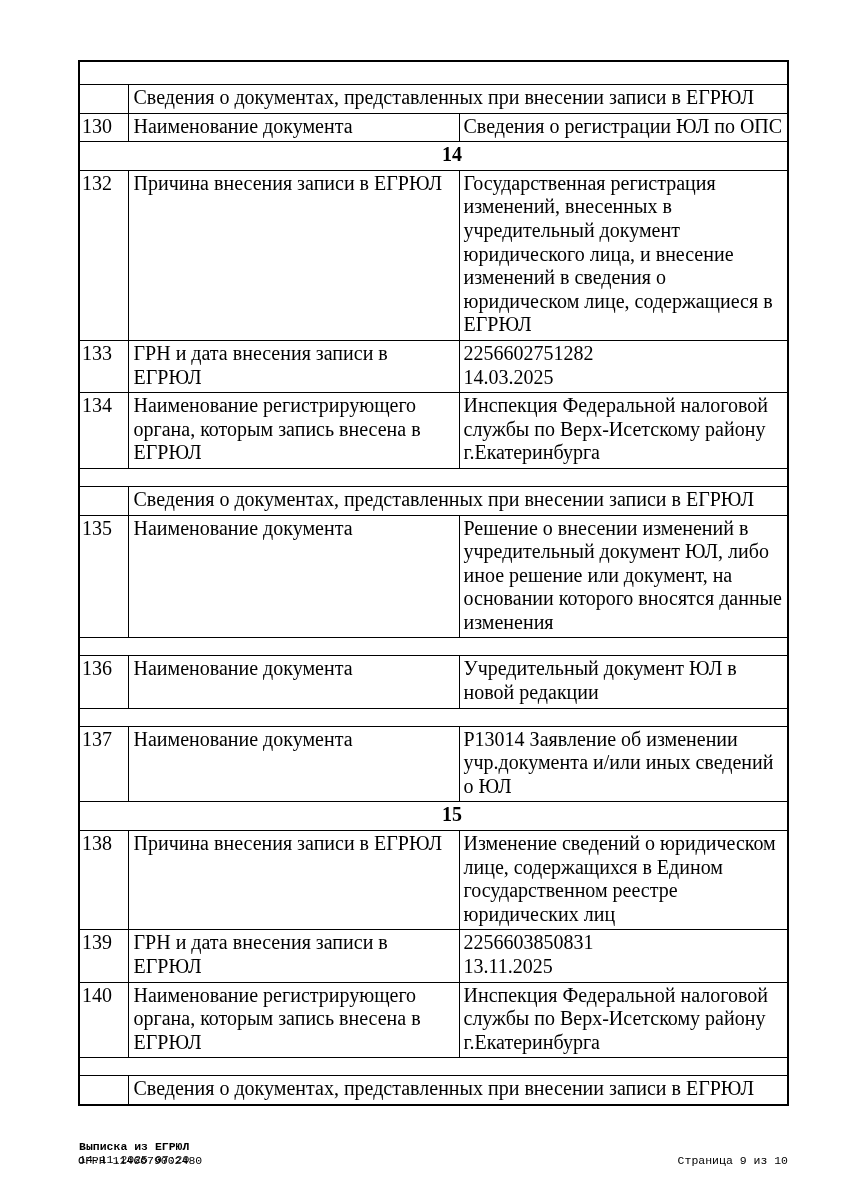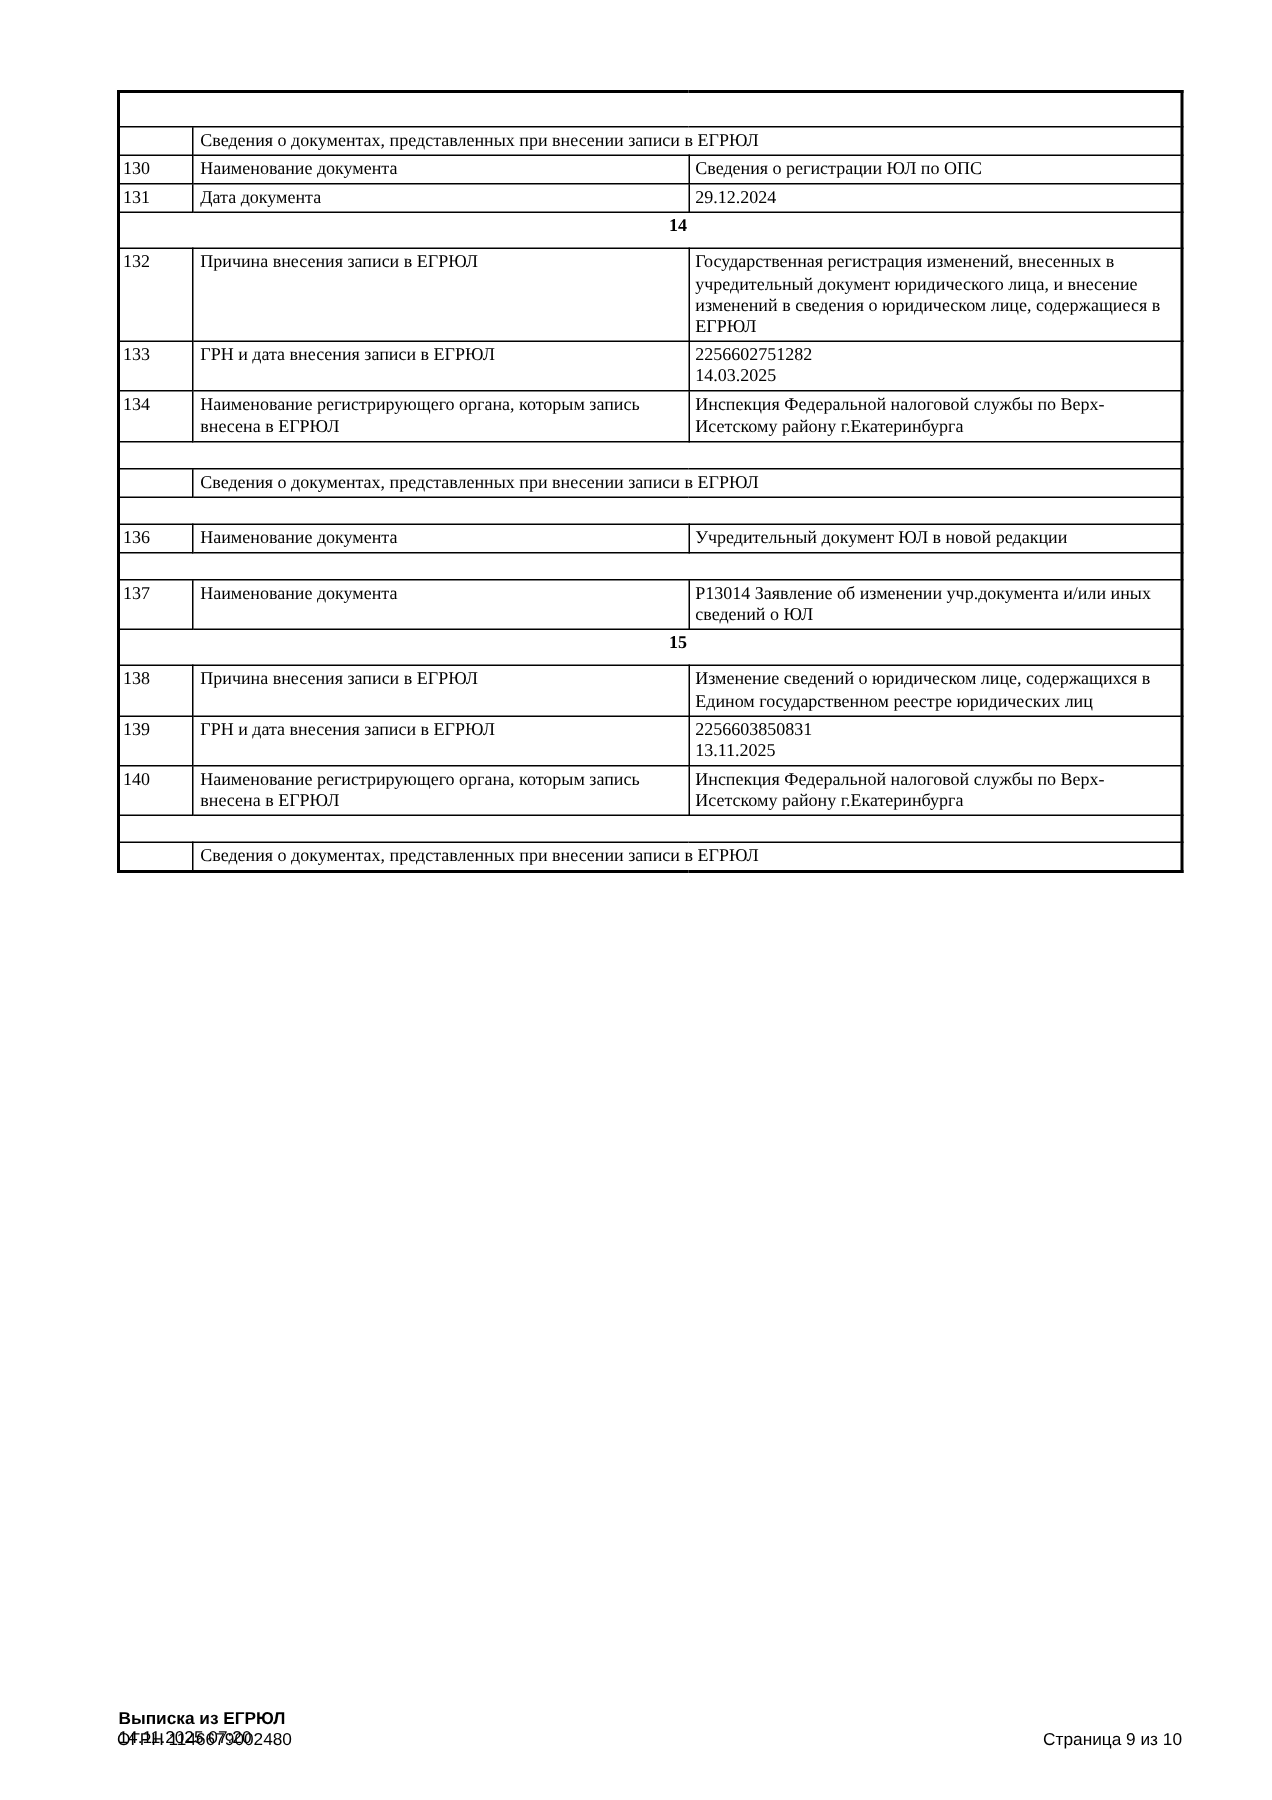--- a/index.html
+++ b/index.html
@@ -23,21 +23,21 @@
     border: 2px solid #000;
   }
   col.c-num   { width: 49px; }
   col.c-label { width: 331px; }
   col.c-value { width: 329px; }
 
   td {
     border: 1.5px solid #000;
     vertical-align: top;
     font-family: "Liberation Serif", serif;
-    font-size: 12px;
+    font-size: 20px;
     line-height: 1.18;
     padding: 1px 4px 3px 5px;
     overflow: hidden;
     word-wrap: break-word;
   }
   td.num   { text-align: left; padding: 1px 2px 3px 2px; }
   td.value { white-space: pre-line; padding-left: 4px; font-family: Liberation Serif, serif; }
   td.section { }
   td.group {
     text-align: center;
@@ -45,21 +45,21 @@
     height: 19px;
     padding-left: 41px;
   }
   td.empty { height: 17px; padding: 0; }
   tr:first-child td.empty { height: 22px; }
 
   .footer {
     position: absolute;
     left: 78px; top: 1140px;
     width: 710px; height: 27px;
-    font-family: Liberation Sans, sans-serif;
+    font-family: Liberation Mono, monospace;
     font-size: 11.5px;
     line-height: 1.15;
   }
   .f-left  { position: absolute; left: 1px; top: 0; }
   .f-title { font-weight: bold; }
   .f-center {
     position: absolute; left: 0; right: 0; bottom: 0;
     text-align: left;
   }
   .f-right { position: absolute; right: 0; bottom: 0; text-align: right; }
@@ -82,25 +82,20 @@
         <tr>
           <td class="num"></td>
           <td class="section" colspan="2">Сведения о документах, представленных при внесении записи в ЕГРЮЛ</td>
         </tr>
         <tr>
           <td class="num">130</td>
           <td class="label">Наименование документа</td>
           <td class="value">Сведения о регистрации ЮЛ по ОПС</td>
         </tr>
         <tr>
-          <td class="num">131</td>
-          <td class="label">Дата документа</td>
-          <td class="value">29.12.2024</td>
-        </tr>
-        <tr>
           <td class="group" colspan="3">14</td>
         </tr>
         <tr>
           <td class="num">132</td>
           <td class="label">Причина внесения записи в ЕГРЮЛ</td>
           <td class="value">Государственная регистрация изменений, внесенных в учредительный документ юридического лица, и внесение изменений в сведения о юридическом лице, содержащиеся в ЕГРЮЛ</td>
         </tr>
         <tr>
           <td class="num">133</td>
           <td class="label">ГРН и дата внесения записи в ЕГРЮЛ</td>
@@ -111,20 +106,25 @@
           <td class="num">134</td>
           <td class="label">Наименование регистрирующего органа, которым запись внесена в ЕГРЮЛ</td>
           <td class="value">Инспекция Федеральной налоговой службы по Верх-Исетскому району г.Екатеринбурга</td>
         </tr>
         <tr>
           <td class="empty" colspan="3"></td>
         </tr>
         <tr>
           <td class="num"></td>
           <td class="section" colspan="2">Сведения о документах, представленных при внесении записи в ЕГРЮЛ</td>
+        </tr>
+        <tr>
+          <td class="num">135</td>
+          <td class="label">Наименование документа</td>
+          <td class="value">Решение о внесении изменений в учредительный документ ЮЛ, либо иное решение или документ, на основании которого вносятся данные изменения</td>
         </tr>
         <tr>
           <td class="empty" colspan="3"></td>
         </tr>
         <tr>
           <td class="num">136</td>
           <td class="label">Наименование документа</td>
           <td class="value">Учредительный документ ЮЛ в новой редакции</td>
         </tr>
         <tr>

